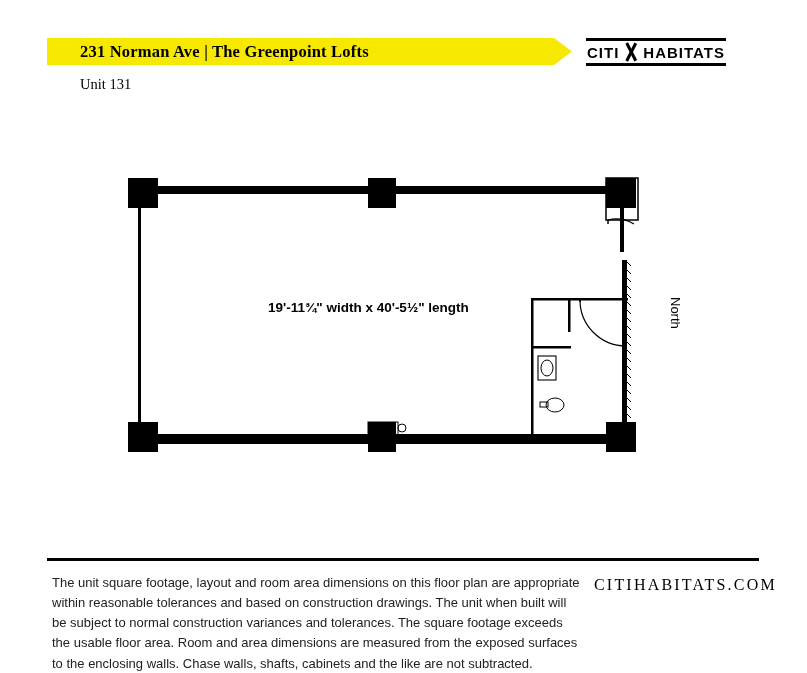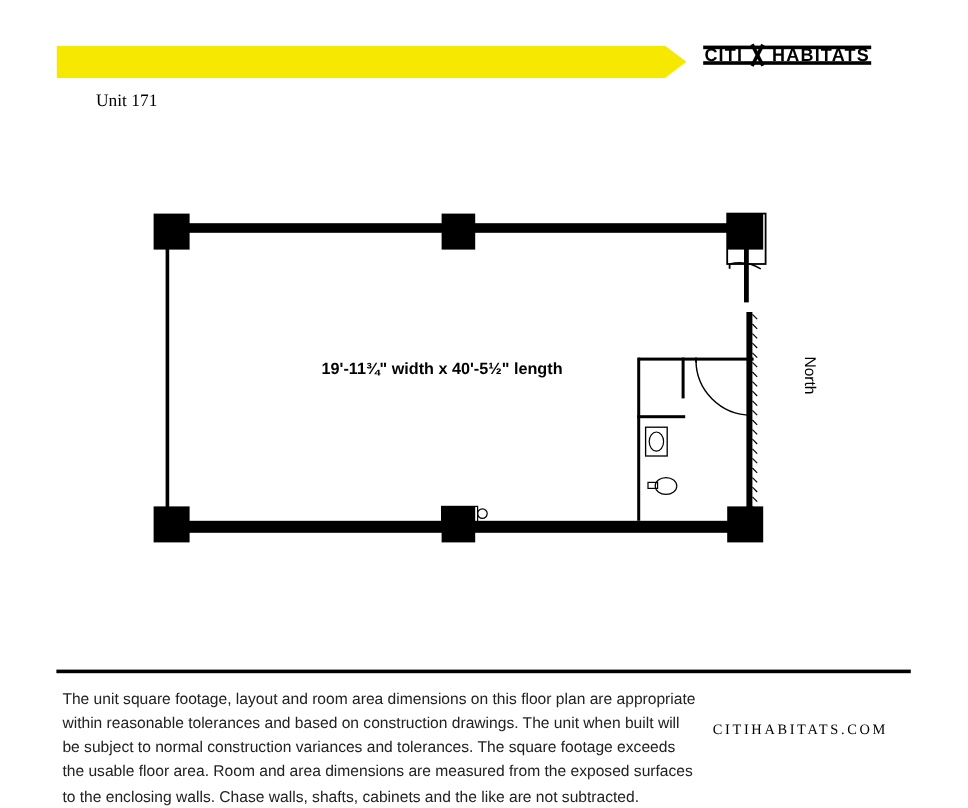--- a/index.html
+++ b/index.html
@@ -51,21 +51,21 @@
     font-size: 14.5px;
     color: #000;
   }
 
   
   #logo {
     position: absolute;
     left: 586px;
     top: 38px;
     width: 140px;
-    height: 16px;
+    height: 28px;
     border-top: 3px solid #000;
     border-bottom: 3px solid #000;
     box-sizing: border-box;
     display: flex;
     align-items: center;
     justify-content: center;
   }
   #logo .logo-text {
     font-family: "Liberation Sans", sans-serif;
     font-weight: bold;
@@ -143,35 +143,35 @@
     font-family: "Liberation Sans", sans-serif;
     font-size: 13px;
     line-height: 1.55;
     color: #222;
   }
   #footer-url {
     position: absolute;
     left: 594px;
     top: 576px;
     font-family: "Liberation Serif", serif;
-    font-size: 12px;
+    font-size: 16px;
     letter-spacing: 2.2px;
     color: #000;
     white-space: nowrap;
-    margin-top: 25px;
   }
 </style>
 </head>
 <body>
 
 <div id="header-banner">
   <div class="banner-shape"></div>
+  <div id="header-title">231 Norman Ave  |  The Greenpoint Lofts</div>
 </div>
 
-<div id="unit-label">Unit 171</div>
+<div id="unit-label">Unit 131</div>
 
 <div id="logo">
   <span class="logo-text">
     <span>CITI</span>
     <span class="logo-x"></span>
     <span>HABITATS</span>
   </span>
 </div>
 
 <div id="floorplan">

